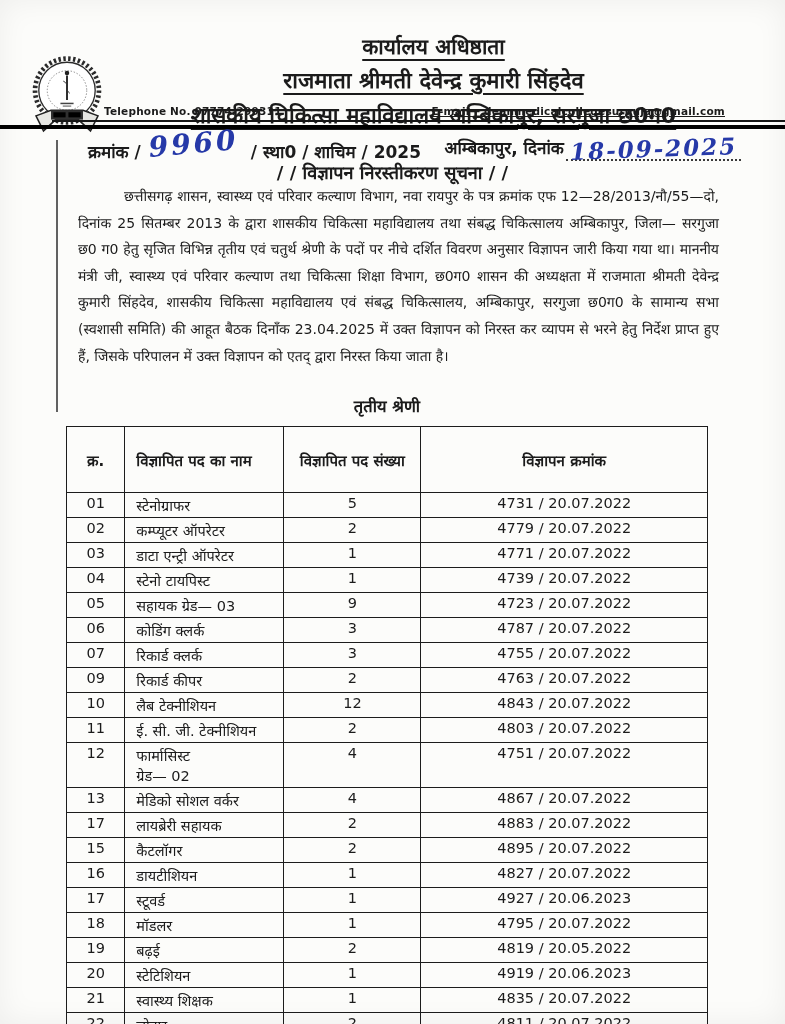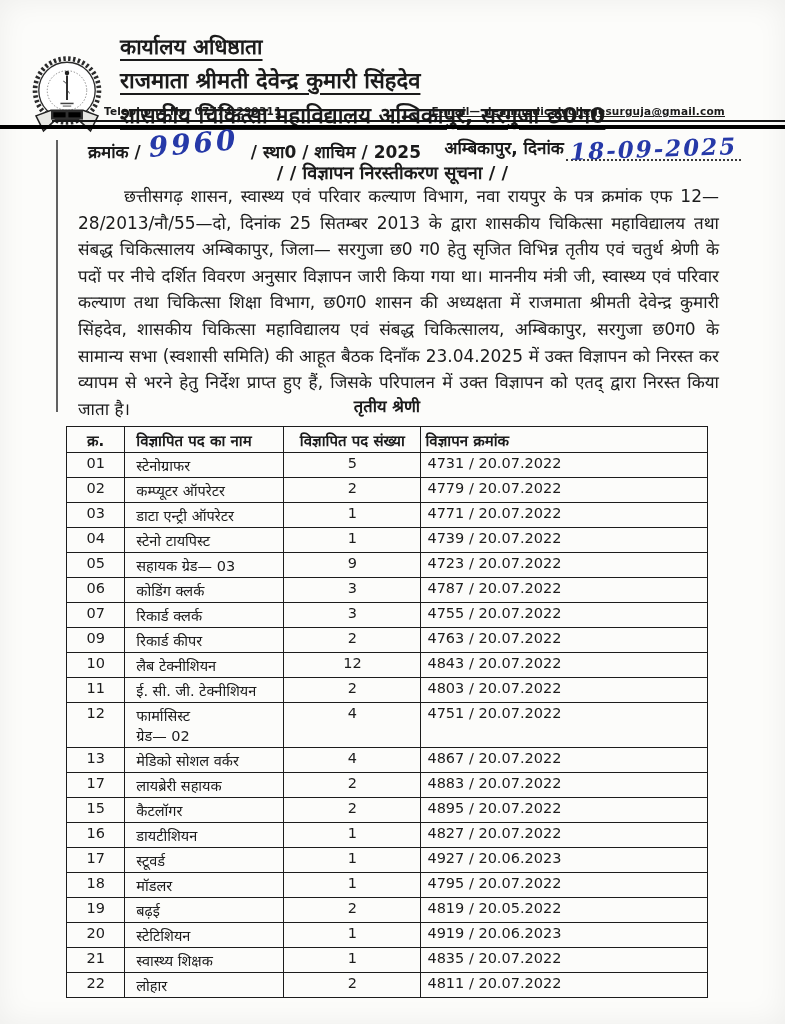--- a/index.html
+++ b/index.html
@@ -20,21 +20,21 @@
   
   .edge-line {
     position:absolute; left:56px; top:140px;
     width:2px; height:272px; background:#2e2e2e; opacity:.75;
   }
   
   .logo { position:absolute; left:20px; top:50px; width:94px; height:96px; }
   
   .header {
     position:absolute; top:32px; left:120px; right:38px;
-    text-align:left;
+    text-align:center;
   }
   .header .h1 {
     font-size:21px; font-weight:600;
     text-decoration:underline; text-decoration-thickness:1.5px; text-underline-offset:5px;
     margin-bottom:4px;
   }
   .header .h2, .header .h3 {
     font-size:22px; font-weight:600;
     text-decoration:underline; text-decoration-thickness:1.5px; text-underline-offset:5px;
     margin-bottom:5px;
@@ -67,34 +67,34 @@
   .hand.date {
     display:inline-block; font-size:23px; font-weight:700; letter-spacing:2px;
     transform:rotate(-2deg) translateY(3px);
   }
   .notice-title {
     position:absolute; top:160px; left:0; right:0;
     text-align:center; font-size:18px; font-weight:700;
   }
   .body-text {
     position:absolute; top:183px; left:78px; right:66px; margin:0;
-    font-size:17px; line-height:26.6px; text-align:justify; text-indent:46px;
+    font-size:14px; line-height:26.6px; text-align:justify; text-indent:46px;
     font-weight:500;
   }
   
   .table-block { position:absolute; top:394px; left:66px; width:642px; }
   .section-title { text-align:center; font-weight:700; font-size:16.5px; margin-bottom:9px; }
   table { width:100%; border-collapse:collapse; table-layout:fixed; }
   th, td { border:1px solid #1c1c1c; }
-  th { font-size:15px; font-weight:700; height:25px; padding:0 4px; }
+  th { font-size:15px; font-weight:700; height:25px; padding:20px 4px; }
   td { font-size:14.5px; height:20px; padding:2px 6px; vertical-align:top; font-weight:500; }
   .c-sno  { width:8.3%;  text-align:center; }
   .c-post { width:24%;   text-align:left; padding-left:11px; white-space:pre-line; }
   .c-count{ width:21.4%; text-align:center; }
-  .c-advt { width:46.3%; text-align:left; }
+  .c-advt { width:46.3%; text-align:center; }
 </style>
 </head>
 <body>
 
 <div class="page">
 
   <div class="edge-line"></div>
 
   <div class="logo">
     <svg viewBox="0 0 100 100" width="94" height="96" aria-hidden="true">

